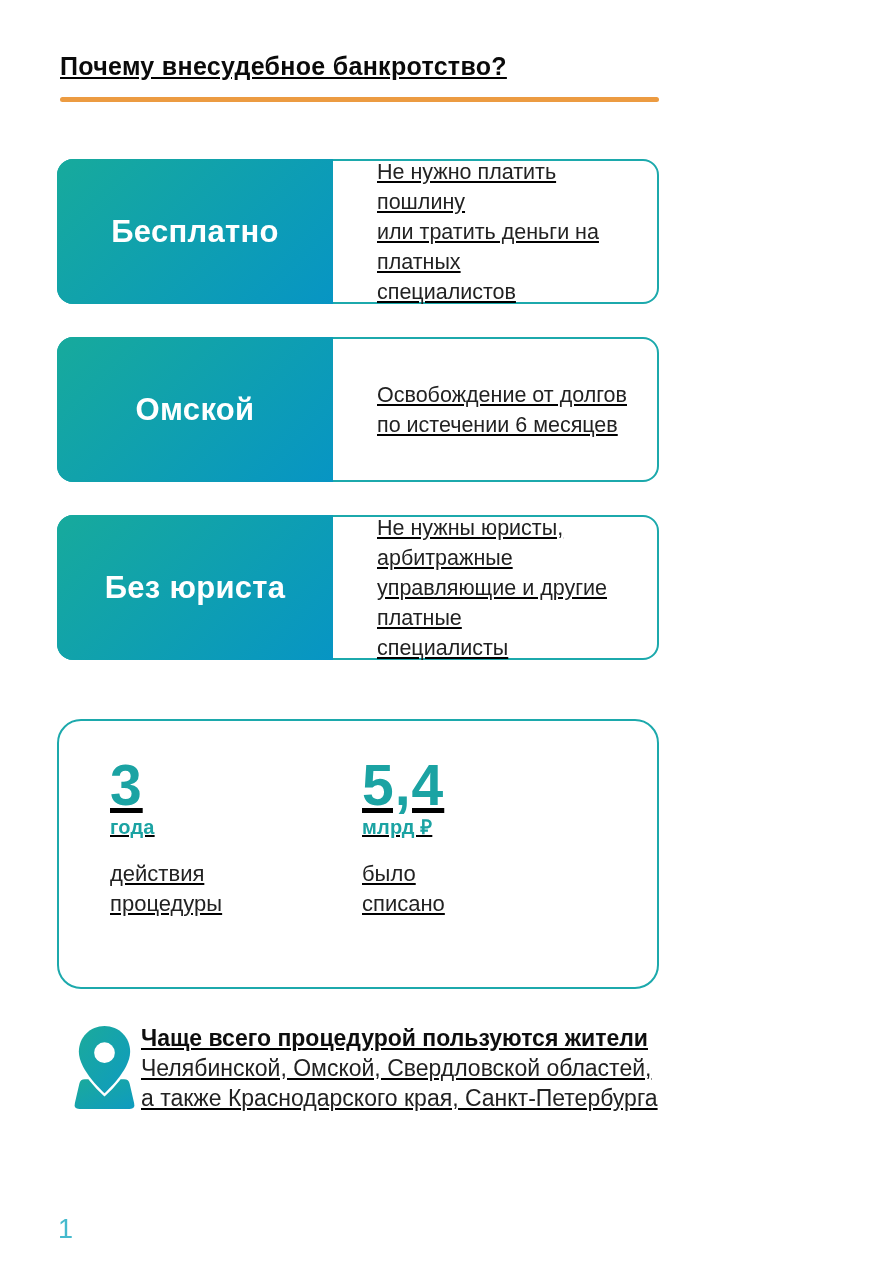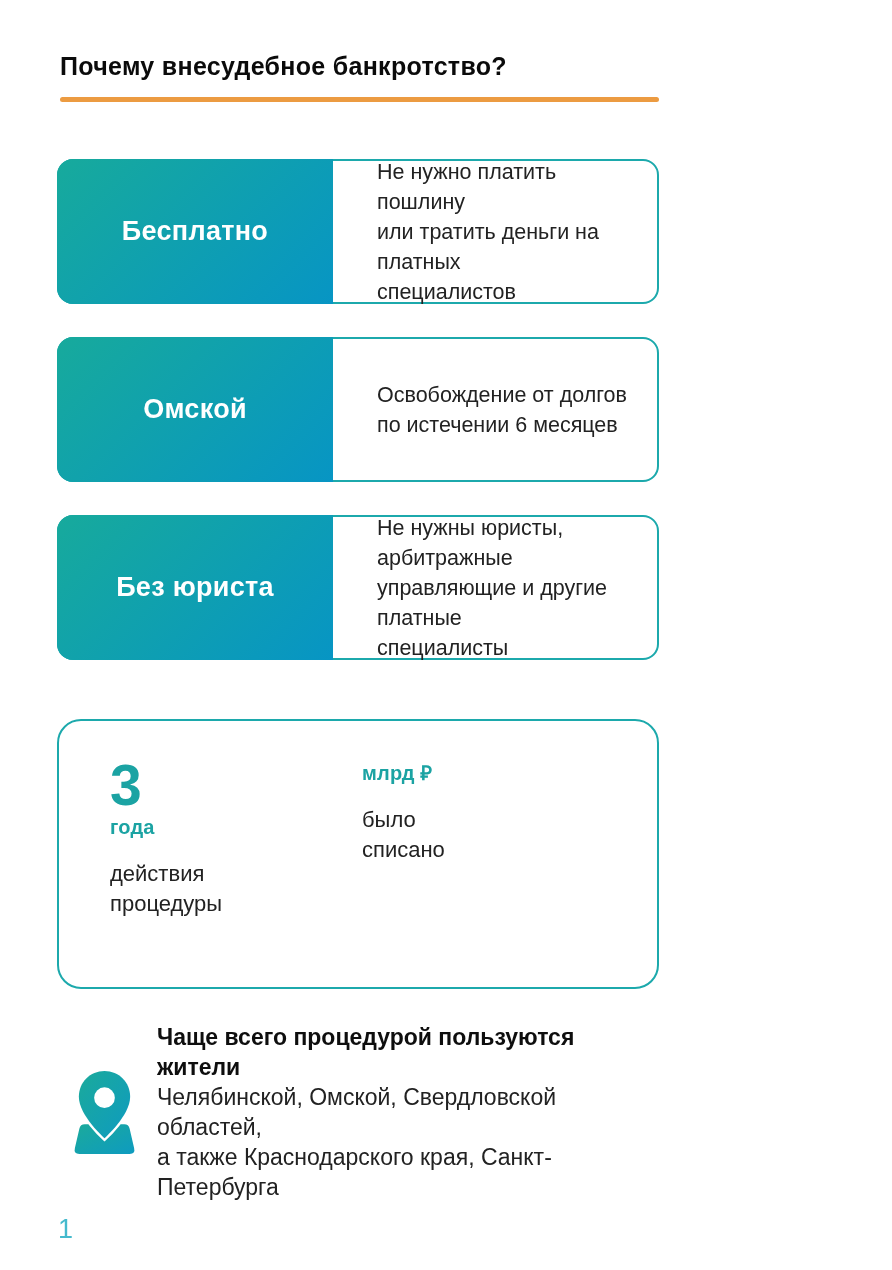--- a/index.html
+++ b/index.html
@@ -1,44 +1,44 @@
 <!DOCTYPE html>
 <html lang="ru"><head>
 <meta charset="utf-8">
 <style>
   * { margin:0; padding:0; box-sizing:border-box; }
   html,body { background:#ffffff; }
   body { font-family:"Liberation Sans", sans-serif; }
-  .page { position:relative; width:716px; height:1270px; background:#fff; overflow:hidden; }
+  .page { position:relative; width:716px; height:1270px; background:#fff; overflow:hidden;text-decoration:underline; }
   .content { padding:52px 57px 0 57px; }
 
   .title { font-size:25px; font-weight:800; color:#0b0b0b; letter-spacing:0.3px; padding-left:3px; }
   .rule { height:5px; background:#EC9B41; border-radius:3px; margin-top:16px; margin-left:3px; }
 
   .cards { margin-top:57px; }
   .benefit-card { position:relative; height:145px; border:2px solid #1CA9AC; border-radius:16px; background:#fff; margin-bottom:33px; }
   .benefit-label { position:absolute; top:-2px; left:-2px; bottom:-2px; width:276px;
       border-radius:16px 0 0 16px;
       background:linear-gradient(135deg,#17AA9C 0%,#0795C4 100%);
       color:#fff; display:flex; align-items:center; justify-content:center;
-      font-size:27px; font-weight:700; letter-spacing:0.3px; }
+      font-size:31px; font-weight:700; letter-spacing:0.3px; }
   .benefit-desc { margin-left:274px; height:100%; display:flex; align-items:center;
       padding-left:44px; padding-right:16px; font-size:21.5px; line-height:30px; color:#222; }
 
   .preline { white-space:pre-line; }
 
   .stats-card { margin-top:59px; height:270px; border:2px solid #1CA9AC; border-radius:24px;
       background:#fff; display:flex; padding:37px 20px 0 51px; }
   .stat-col1 { width:252px; }
   .stat-col2 { width:312px; }
   .stat-value { font-size:57px; font-weight:800; color:#1BA3A3; line-height:0.95; letter-spacing:1px; }
   .stat-unit { font-size:20px; font-weight:700; color:#1BA3A3; line-height:1.13; margin-top:4px; letter-spacing:0.2px; }
   .stat-caption { font-size:22px; color:#222; line-height:30px; margin-top:20px; }
 
-  .location { margin-top:33px; display:flex; align-items:center; gap:16px; padding-left:11px; }
+  .location { margin-top:33px; display:flex; align-items:center; padding-left:11px; }
   .pin-wrap { width:73px; height:91px; flex:0 0 auto; }
   .loc-text { font-size:23px; line-height:30px; color:#222; }
   .loc-bold { font-weight:700; color:#0e0e0e; }
 
   .page-number { position:absolute; left:58px; top:1214px; font-size:27px; color:#45BACD; font-weight:500; }
 </style>
 </head>
 <body>
 
 <div class="page">
@@ -75,20 +75,21 @@
 
       <div class="stat-col1">
         <div class="stat-value">3</div>
         <div class="stat-unit preline">года</div>
         <div class="stat-caption preline">действия
 процедуры</div>
       </div>
 
 
       <div class="stat-col3">
+        <div class="stat-value">5,4</div>
         <div class="stat-unit preline">млрд ₽</div>
         <div class="stat-caption preline">было
 списано</div>
       </div>
 
     </div>
 
     <div class="location">
       <div class="pin-wrap">
         <svg viewBox="0 0 74 92" width="73" height="91" aria-hidden="true">

